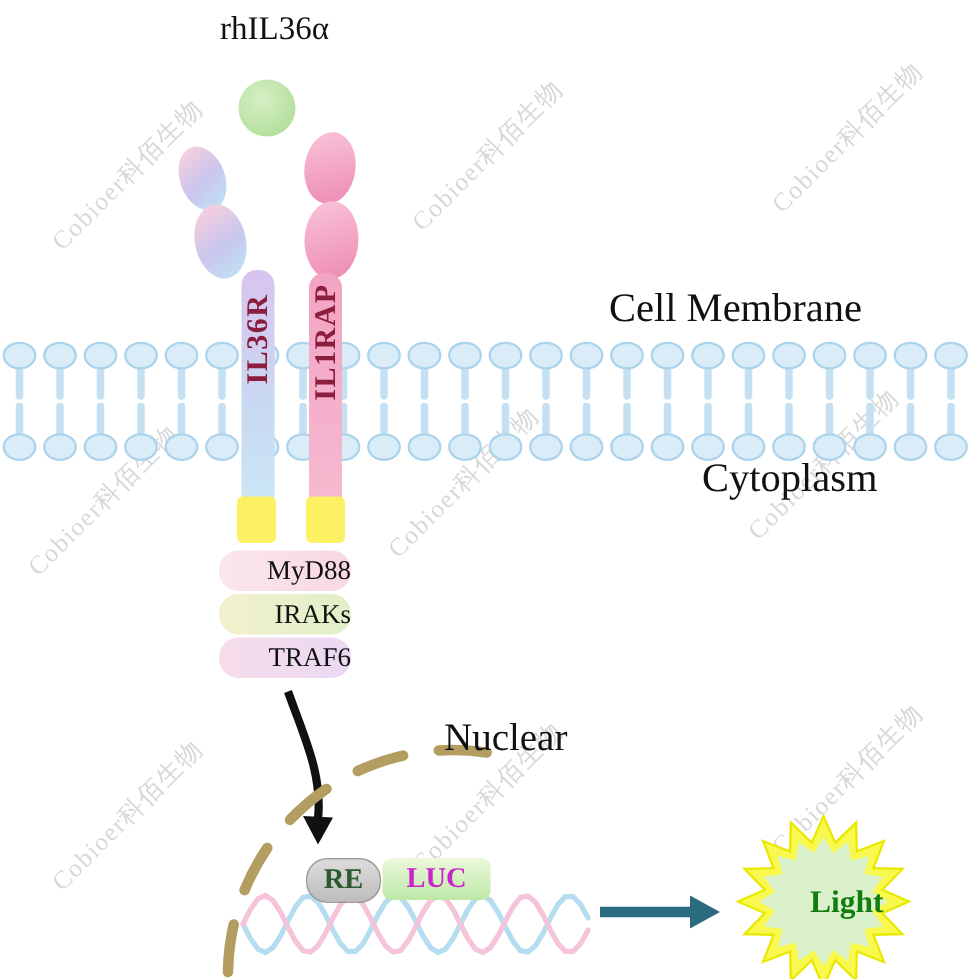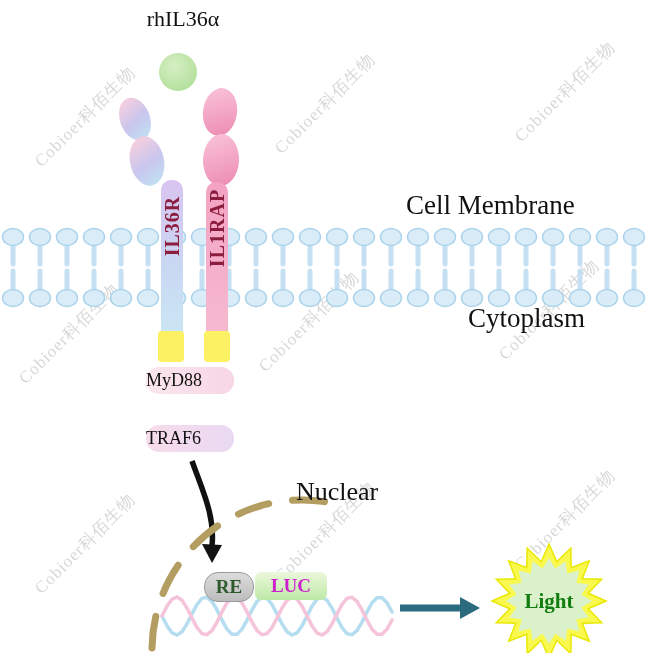--- a/index.html
+++ b/index.html
@@ -12,21 +12,21 @@
   .txt{position:absolute;z-index:3;color:#111;}
   .ellipse{border-radius:50%;}
   .r1grad{background:linear-gradient(155deg,#f6cede 10%,#c9c6ee 55%,#bfe2f2 95%);}
   .r2grad{background:linear-gradient(160deg,#f8bcd4 15%,#ee8fb6 90%);}
   .stalk1{background:linear-gradient(180deg,#d8c4ef,#c8d9f2 60%,#cbe6f5);border-radius:10px 10px 3px 3px;}
   .stalk2{background:linear-gradient(180deg,#f3a3c3,#f6b9d0);border-radius:10px 10px 3px 3px;}
   .foot{background:#fbf163;border-radius:4px;}
   .ligand{border-radius:50%;background:radial-gradient(circle at 40% 35%,#d6efc4,#a9db90);}
   .vlabel{position:absolute;z-index:3;font-weight:bold;font-size:20px;color:#8b1e3e;
           text-align:center;height:22px;line-height:22px;letter-spacing:1px;transform:rotate(-90deg);}
-  .node{position:absolute;z-index:3;width:88px;height:27px;border-radius:13px;text-align:left;
+  .node{position:absolute;z-index:3;width:88px;height:27px;border-radius:13px;text-align:right;
         line-height:27px;font-size:18px;color:#111;}
   .node1{background:linear-gradient(90deg,#fbe6ee,#f7d7e4);left:146px;top:367px;}
   .node2{background:linear-gradient(90deg,#f3f0cd,#dff0c8);left:146px;top:396px;}
   .node3{background:linear-gradient(90deg,#f7dcea,#ead9f3);left:146px;top:425px;}
   .gene{position:absolute;z-index:3;height:28px;line-height:28px;text-align:center;
         font-weight:bold;font-size:19px;}
   .re{left:204px;top:572px;width:48px;background:linear-gradient(180deg,#dcdcdc,#bdbdbd);
       border:1px solid #9a9a9a;border-radius:14px;color:#2d5a2d;}
   .luc{left:255px;top:572px;width:72px;background:linear-gradient(180deg,#ecf8dc,#bde8a6);
        border-radius:6px;color:#cc22cc;}
@@ -174,20 +174,21 @@
   <div class="shape ellipse r2grad" style="left:203px;top:134px;width:36px;height:52px;transform:rotate(2deg);"></div>
   <div class="shape stalk2" style="left:206px;top:182px;width:22px;height:152px;"></div>
   <div class="shape foot" style="left:204px;top:331px;width:26px;height:31px;"></div>
   <div class="vlabel" style="left:162px;top:217px;width:110px;">IL1RAP</div>
 
   <div class="txt big" style="left:406px;top:190px;">Cell Membrane</div>
   <div class="txt big" style="left:468px;top:303px;">Cytoplasm</div>
   <div class="txt" style="left:296px;top:477px;font-size:26px;">Nuclear</div>
 
   <div class="node node1">MyD88</div>
+  <div class="node node2">IRAKs</div>
   <div class="node node3">TRAF6</div>
 
   <div class="gene re">RE</div>
   <div class="gene luc">LUC</div>
 
-  <div class="txt" style="left:509px;top:589px;width:80px;text-align:center;font-weight:bold;font-size:21px;color:#117d11;">Light</div>
+  <div class="txt" style="left:509px;top:589px;width:80px;text-align:right;font-weight:bold;font-size:21px;color:#117d11;">Light</div>
 
 </div>
 
 </body></html>

